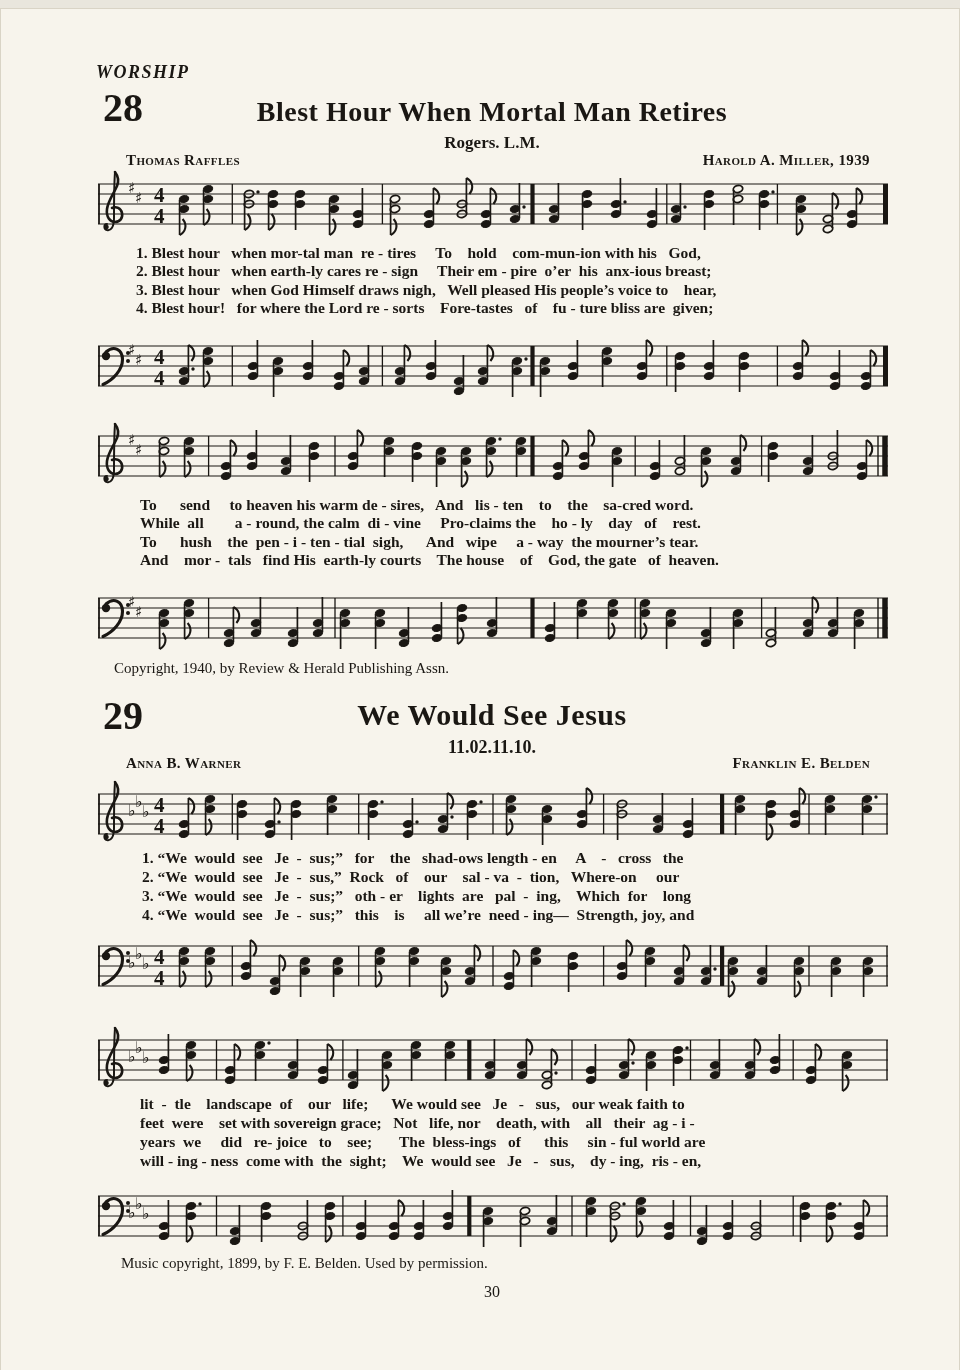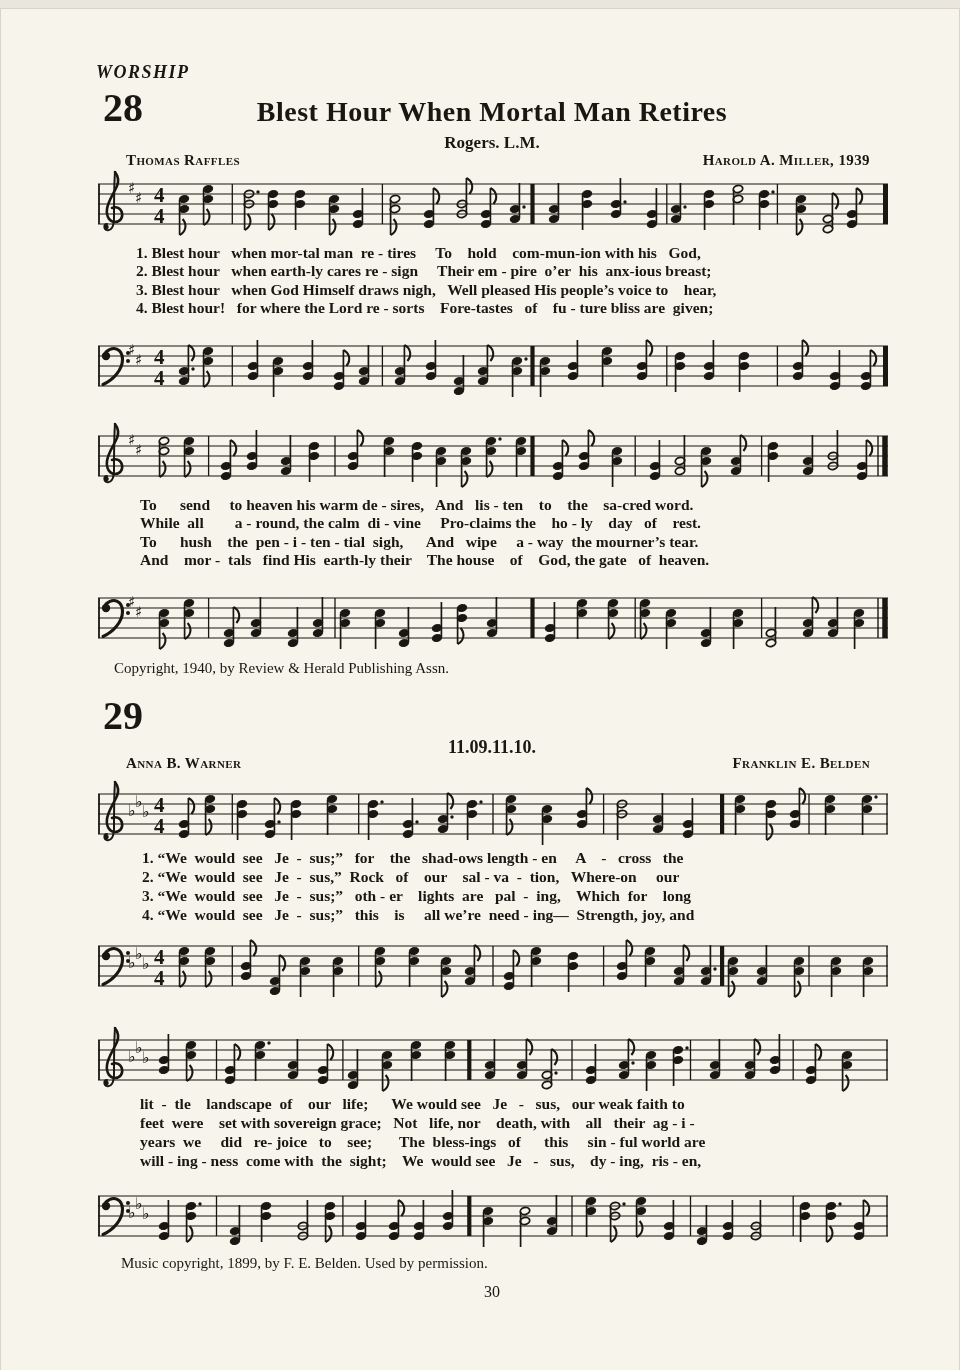--- a/index.html
+++ b/index.html
@@ -358,21 +358,21 @@
         <ellipse cx="764" cy="58" rx="4.8" ry="3.4" transform="rotate(-16 764 58)" fill="#1a1713" stroke="#1a1713" stroke-width="1"></ellipse>
         <line x1="768.4" y1="57" x2="768.4" y2="22" stroke="#1a1713" stroke-width="1.7"></line>
         <path d="M768.4 22 c6 3 8 10 3 16" fill="none" stroke="#1a1713" stroke-width="2.1"></path>
       </svg>
     </div>
 
   <div class="abs" style="left:140px;top:488px">
     <div class="lyrics">To      send     to heaven his warm de - sires,   And   lis - ten    to    the    sa-cred word.</div>
     <div class="lyrics">While  all        a - round, the calm  di - vine     Pro-claims the    ho - ly    day   of    rest.</div>
     <div class="lyrics">To      hush    the  pen - i - ten - tial  sigh,      And   wipe     a - way  the mourner’s tear.</div>
-    <div class="lyrics">And    mor -  tals   find His  earth-ly their    The house    of    God, the gate   of  heaven.</div>
+    <div class="lyrics">And    mor -  tals   find His  earth-ly courts    The house    of    God, the gate   of  heaven.</div>
   </div>
 
   <div class="abs staff" style="top:572px">
       <svg width="790" height="84" viewBox="0 0 790 84">
         <line x1="0" y1="18" x2="790" y2="18" stroke="#1a1713" stroke-width="1.1"></line>
         <line x1="0" y1="28" x2="790" y2="28" stroke="#1a1713" stroke-width="1.1"></line>
         <line x1="0" y1="38" x2="790" y2="38" stroke="#1a1713" stroke-width="1.1"></line>
         <line x1="0" y1="48" x2="790" y2="48" stroke="#1a1713" stroke-width="1.1"></line>
         <line x1="0" y1="58" x2="790" y2="58" stroke="#1a1713" stroke-width="1.1"></line>
         <line x1="1" y1="18" x2="1" y2="58" stroke="#1a1713" stroke-width="1.8"></line>
@@ -464,21 +464,22 @@
         <line x1="739.4" y1="52" x2="739.4" y2="17" stroke="#1a1713" stroke-width="1.7"></line>
         <ellipse cx="761" cy="33" rx="4.8" ry="3.4" transform="rotate(-16 761 33)" fill="#1a1713" stroke="#1a1713" stroke-width="1"></ellipse>
         <ellipse cx="761" cy="43" rx="4.8" ry="3.4" transform="rotate(-16 761 43)" fill="#1a1713" stroke="#1a1713" stroke-width="1"></ellipse>
         <line x1="756.6" y1="34" x2="756.6" y2="69" stroke="#1a1713" stroke-width="1.7"></line>
       </svg>
     </div>
 
   <div class="abs copyright" style="left:114px;top:652px">Copyright, 1940, by Review &amp; Herald Publishing Assn.</div>
 
   <div class="abs hymn-number" style="left:103px;top:688px">29</div>
-  <div class="abs center hymn-meter" style="top:729px;font-size:18px">11.09.11.10.</div>
+  <div class="abs center hymn-title" style="top:692px;font-size:30px">We Would See Jesus</div>
+  <div class="abs center hymn-meter" style="top:729px;font-size:18px">11.02.11.10.</div>
   <div class="abs attrib" style="left:126px;top:747px">Anna B. Warner</div>
   <div class="abs right attrib" style="top:747px">Franklin E. Belden</div>
 
   <div class="abs staff" style="top:768px">
       <svg width="790" height="84" viewBox="0 0 790 84">
         <line x1="0" y1="18" x2="790" y2="18" stroke="#1a1713" stroke-width="1.1"></line>
         <line x1="0" y1="28" x2="790" y2="28" stroke="#1a1713" stroke-width="1.1"></line>
         <line x1="0" y1="38" x2="790" y2="38" stroke="#1a1713" stroke-width="1.1"></line>
         <line x1="0" y1="48" x2="790" y2="48" stroke="#1a1713" stroke-width="1.1"></line>
         <line x1="0" y1="58" x2="790" y2="58" stroke="#1a1713" stroke-width="1.1"></line>

